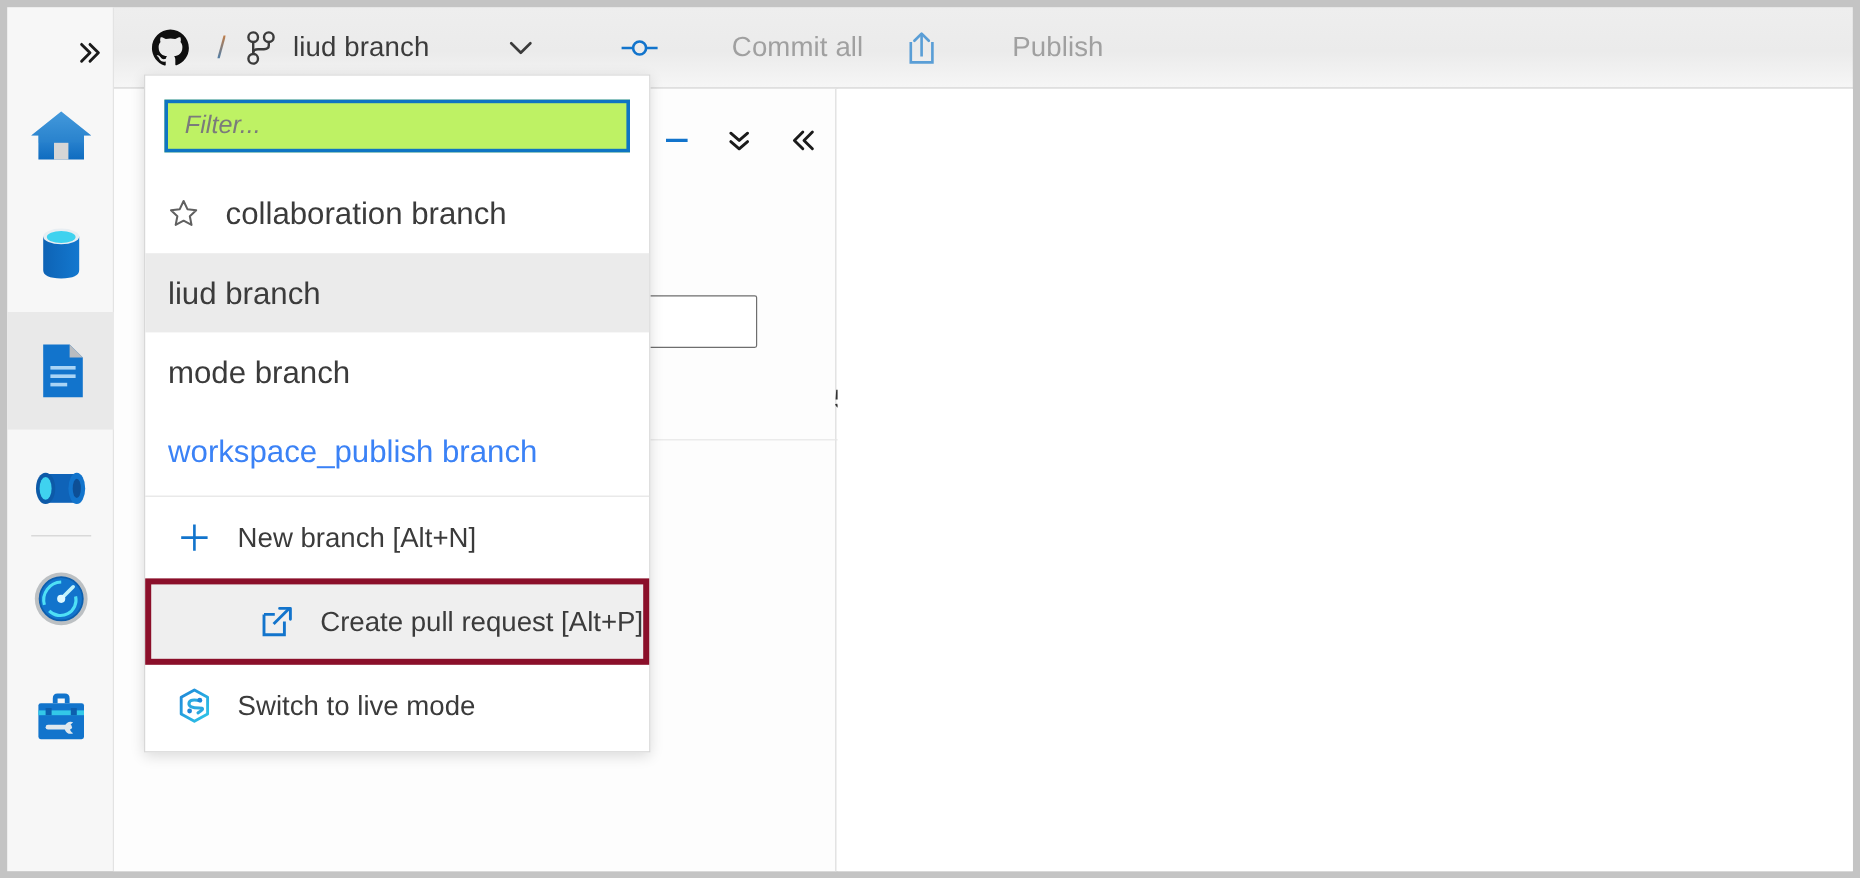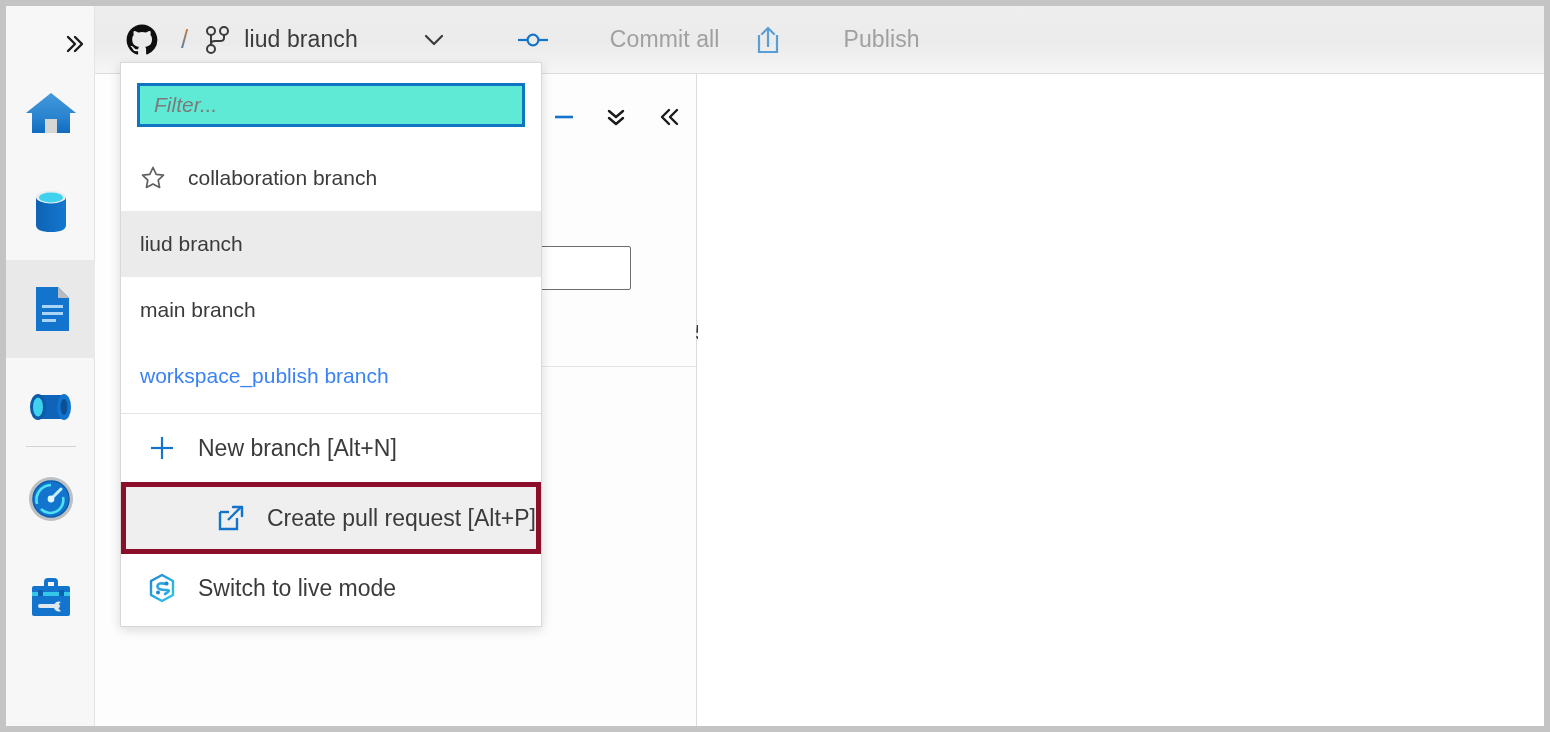--- a/index.html
+++ b/index.html
@@ -159,30 +159,30 @@
   #filter-input {
     width: 100%;
     height: 44px;
     border: 3px solid #0f75c2;
     outline: none;
     font-size: 21px;
     font-style: italic;
     padding: 0 14px;
     color: #6a6a6a;
     font-family: "Liberation Sans", sans-serif;
-    background: #5eead4;
+    background: #bef264;
   }
   #filter-input::placeholder { color: #7b7b7b; font-style: italic; opacity: 1; }
 
   .branch-row {
     display: flex;
     align-items: center;
     height: 66px;
     padding-left: 19px;
-    font-size: 21px;
+    font-size: 26px;
     color: #3b3b3b;
     cursor: pointer;
   }
   .branch-row.selected { background: #ebebeb; }
   .branch-row.disabled { color: #3b82f6; cursor: default; }
   .branch-star {
     width: 34px;
     display: flex;
     align-items: center;
     justify-content: flex-start;
@@ -418,21 +418,21 @@
         </svg>
       </span>
       <span>collaboration branch</span>
     </div>
 
     <div class="branch-row selected branch-indent">
       <span>liud branch</span>
     </div>
 
     <div class="branch-row branch-indent">
-      <span>main branch</span>
+      <span>mode branch</span>
     </div>
 
     <div class="branch-row disabled branch-indent">
       <span>workspace_publish branch</span>
     </div>
 
     <div class="menu-divider"></div>
 
     <div class="menu-row">
       <span class="m-icon">

